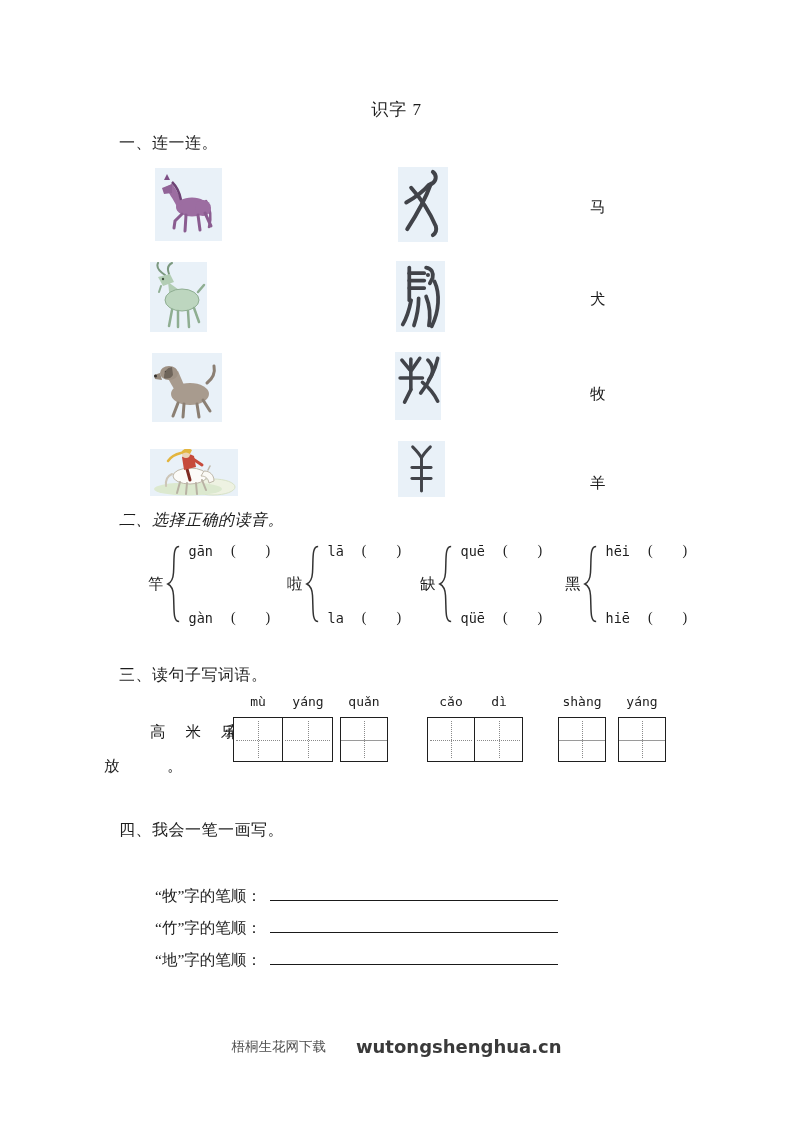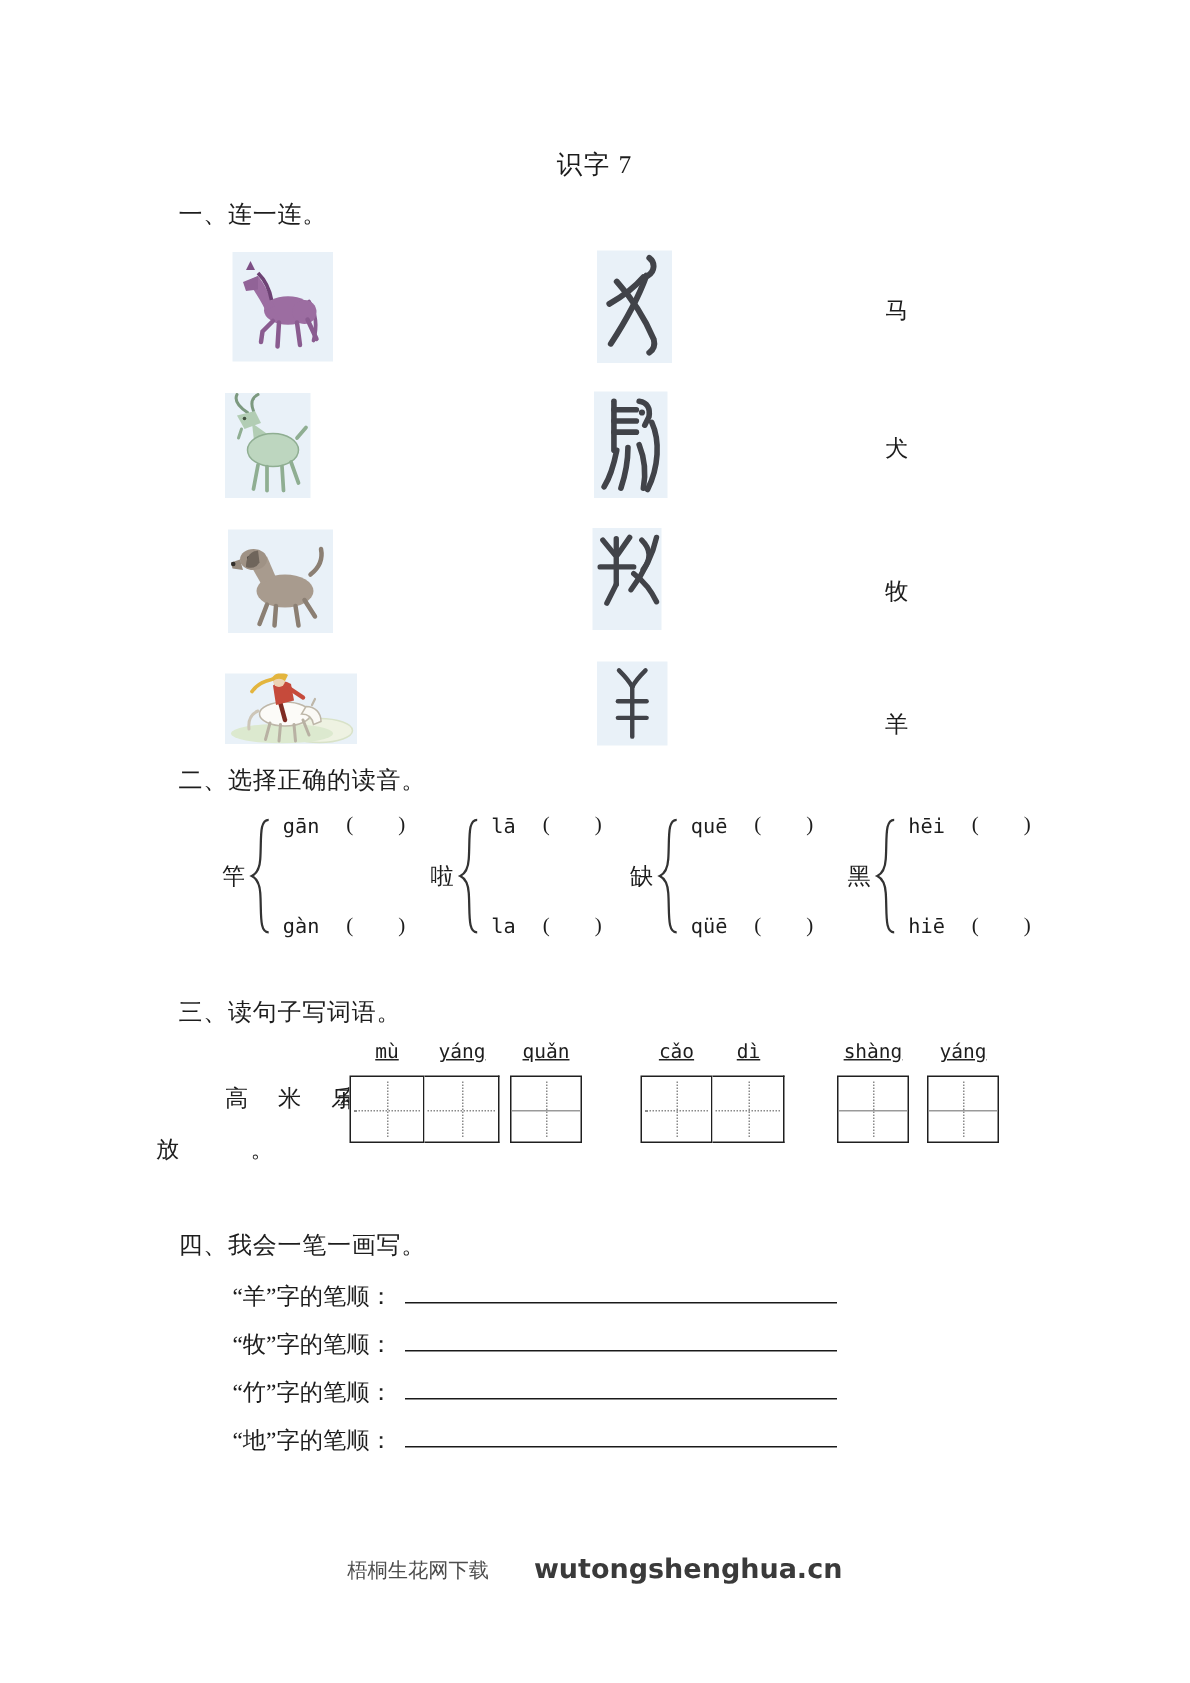--- a/index.html
+++ b/index.html
@@ -28,21 +28,21 @@
   .pchar{font-size:15.5px; color:#1d1d1d; margin-right:2px;}
   .brace{width:15px; height:84px; flex:0 0 15px;}
   .popts{display:flex; flex-direction:column; justify-content:space-between; height:84px; margin-left:8px; padding:1px 0;gap:40px;}
   .popt{display:flex; align-items:center; height:17px;}
   .py{font-family:"DejaVu Sans Mono",monospace; font-size:13.5px; color:#1d1d1d;}
   .paren{display:flex; align-items:center; margin-left:18px; font-size:14px; color:#1d1d1d;}
   .pgap{display:inline-block; width:30px;}
   
   .sent{font-size:15.5px; color:#1d1d1d; z-index:1;}
   .ls8{letter-spacing:8px;}
-  .wgrid{top:694px; z-index:2;text-decoration:underline;}
+  .wgrid{top:694px; z-index:2;}
   .wgrid-pinyin{display:flex; height:19px; margin-bottom:4px;}
   .wgrid-pinyin span{flex:1; text-align:center; font-family:"DejaVu Sans Mono",monospace; font-size:13px; color:#1d1d1d;}
   .wgrid-boxes{display:flex; background:#ffffff;}
   .wcell{position:relative; width:50px; height:45px; border:1.6px solid #1f1f1f; background:#ffffff; box-sizing:border-box;}
   .wcell + .wcell{border-left:none;}
   .wcell::before{content:""; position:absolute; top:3px; bottom:3px; left:50%; border-left:1px dotted #8a8a8a;}
   .wcell::after{content:""; position:absolute; left:2px; right:2px; top:50%; border-top:1px dotted #8a8a8a;}
   .wcell.solid-mid::after{border-top:1px solid #9a9a9a; left:0; right:0;}
   .w48 .wcell{width:48px;}
   
@@ -188,21 +188,21 @@
         <path d="M13,8 C18,13 22,17 25,23"></path>
         <path d="M37,8 C32,13 28,17 25,23"></path>
         <path d="M25,22 V68"></path>
         <path d="M12,36 H38"></path>
           <path d="M12,51 H38"></path>
       </g>
     </svg>
   </div>
   <div class="abs match-label" style="left:590px; top:473px;">羊</div>
 
-  <div class="abs heading" style="top:510px;">二、选择正确的读音。</div>
+  <div class="abs heading" style="top:510px;font-style:italic;">二、选择正确的读音。</div>
 
   <div class="abs pgroup" style="left:148px;">
     <span class="pchar">竿</span>
     <svg class="brace" viewBox="0 0 16 84">
         <path d="M14,2 C7,2 9,16 8,30 C7.5,38 5,40.5 2,42 C5,43.5 7.5,46 8,54 C9,68 7,82 14,82" stroke="#333" stroke-width="1.6" fill="none"></path>
       </svg>
     <div class="popts">
       <div class="popt">
         <span class="py">gān</span>
         <span class="paren">
@@ -348,24 +348,20 @@
     <div class="wgrid-pinyin">
         <span>yáng</span>
       </div>
     <div class="wgrid-boxes">
         <div class="wcell solid-mid"></div>
       </div>
   </div>
 
   <div class="abs heading" style="top:820px;">四、我会一笔一画写。</div>
 
-  <div class="abs srow" style="top:852px;">
-    <span class="slabel">“羊”字的笔顺：</span>
-    <span class="sline"></span>
-  </div>
   <div class="abs srow" style="top:884px;">
     <span class="slabel">“牧”字的笔顺：</span>
     <span class="sline"></span>
   </div>
   <div class="abs srow" style="top:916px;">
     <span class="slabel">“竹”字的笔顺：</span>
     <span class="sline"></span>
   </div>
   <div class="abs srow" style="top:948px;">
     <span class="slabel">“地”字的笔顺：</span>

